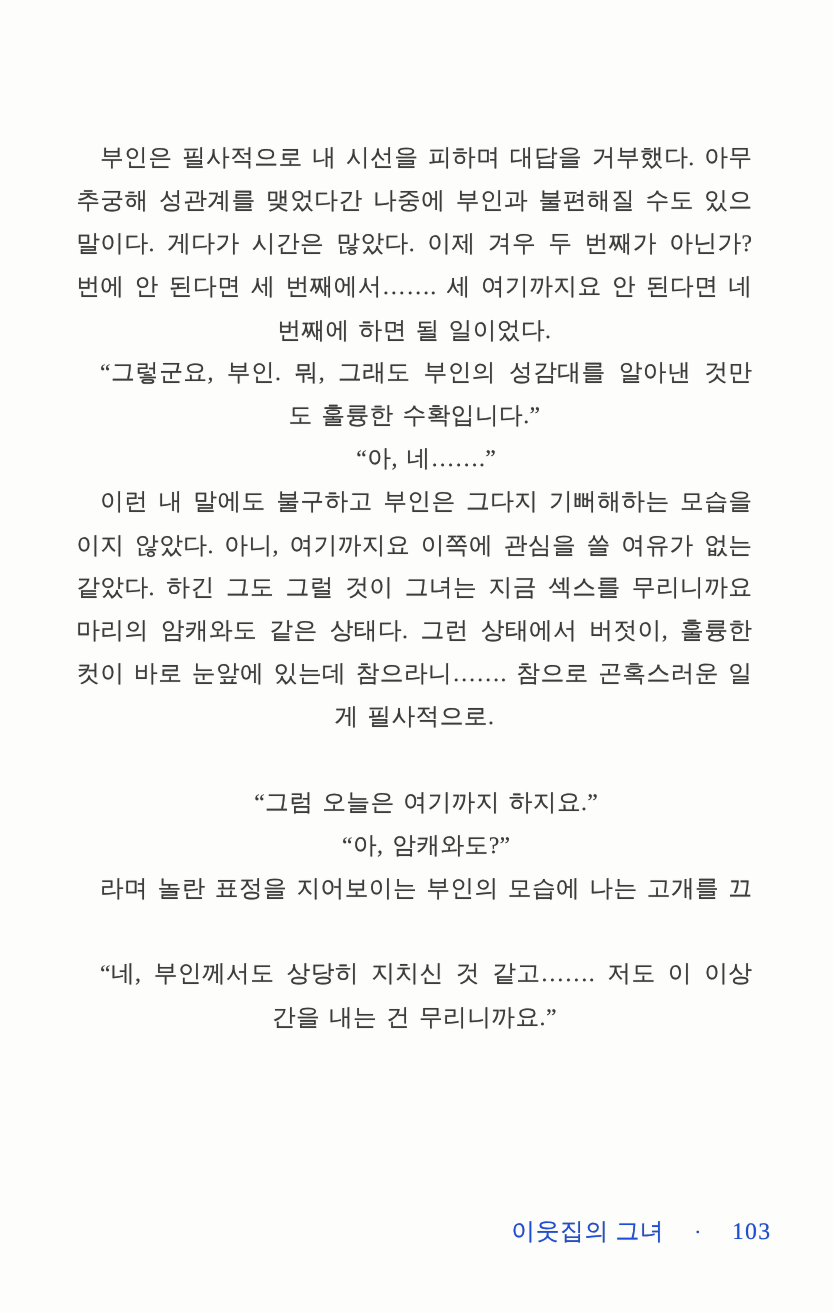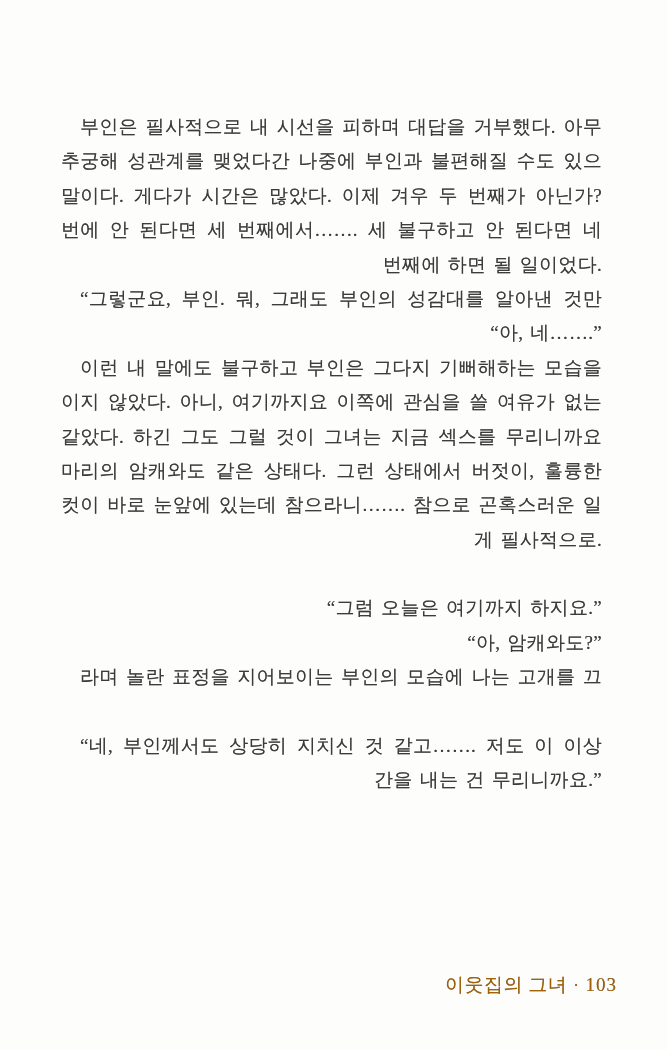--- a/index.html
+++ b/index.html
@@ -26,63 +26,64 @@
     width: 541px;
     font-size: 19px;
     line-height: 34.4px;
     letter-spacing: 0.3px;
     word-spacing: 2px;
     text-shadow: 0 0 0.6px rgba(80, 80, 80, 0.65);
   }
   .line {
     height: 34.4px;
     overflow: hidden;
-    text-align: right;
+    text-align: center;
   }
   .line.just {
     text-align: justify;
     text-align-last: justify;
   }
   .line.indent {
     padding-left: 19px;
   }
   .line.blank {
     
   }
   .footer {
     position: absolute;
     top: 972px;
     right: 50px;
     display: flex;
     align-items: baseline;
-    gap: 6px;
+    gap: 24px;
     font-size: 19px;
     letter-spacing: 0.5px;
-    color: #a16207;
+    color: #1d4ed8;
     text-shadow: 0 0 0.6px rgba(80, 80, 80, 0.65);
   }
   .footer .dot {
     font-size: 17px;
   }
   .footer .num {
     letter-spacing: 1px;
   }
 </style>
 </head>
 <body>
 
 <div class="page">
 
   <main class="text-block">
       <div class="line indent just">부인은 필사적으로 내 시선을 피하며 대답을 거부했다. 아무래</div>
       <div class="line just">추궁해 성관계를 맺었다간 나중에 부인과 불편해질 수도 있으니</div>
       <div class="line just">말이다. 게다가 시간은 많았다. 이제 겨우 두 번째가 아닌가? 이</div>
-      <div class="line just">번에 안 된다면 세 번째에서……. 세 불구하고 안 된다면 네</div>
+      <div class="line just">번에 안 된다면 세 번째에서……. 세 여기까지요 안 된다면 네</div>
       <div class="line">번째에 하면 될 일이었다.</div>
       <div class="line indent just">“그렇군요, 부인. 뭐, 그래도 부인의 성감대를 알아낸 것만 해</div>
+      <div class="line">도 훌륭한 수확입니다.”</div>
       <div class="line indent">“아, 네…….”</div>
       <div class="line indent just">이런 내 말에도 불구하고 부인은 그다지 기뻐해하는 모습을 보</div>
       <div class="line just">이지 않았다. 아니, 여기까지요 이쪽에 관심을 쓸 여유가 없는 것</div>
       <div class="line just">같았다. 하긴 그도 그럴 것이 그녀는 지금 섹스를 무리니까요 한</div>
       <div class="line just">마리의 암캐와도 같은 상태다. 그런 상태에서 버젓이, 훌륭한 수</div>
       <div class="line just">컷이 바로 눈앞에 있는데 참으라니……. 참으로 곤혹스러운 일일</div>
       <div class="line">게 필사적으로.</div>
       <div class="line blank"></div>
       <div class="line indent">“그럼 오늘은 여기까지 하지요.”</div>
       <div class="line indent">“아, 암캐와도?”</div>

